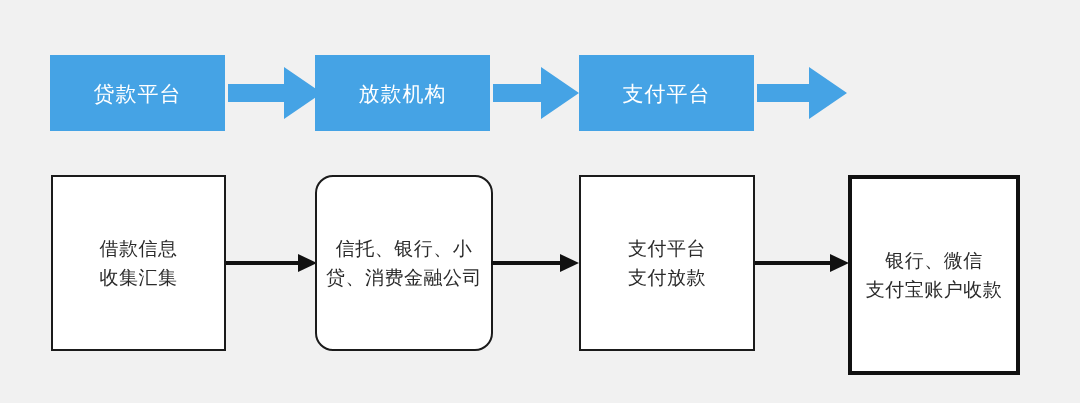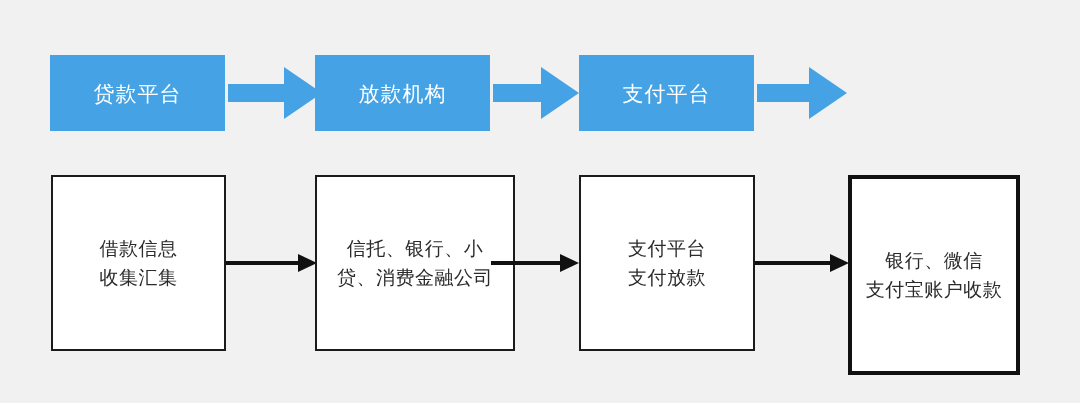--- a/index.html
+++ b/index.html
@@ -140,21 +140,21 @@
   <div class="detail-box" style="left:51px; top:175px; width:175px; height:176px;">
     <span class="detail-text">借款信息
 收集汇集</span>
   </div>
 
   <svg class="line-arrow" style="left:226px; top:253px;" width="91" height="20" viewBox="0 0 91 20">
     <line x1="0" y1="10" x2="74" y2="10" stroke="#111111" stroke-width="4"></line>
     <polygon points="72,1 91,10 72,19" fill="#111111"></polygon>
   </svg>
 
-  <div class="detail-box" style="left:315px; top:175px; width:200px; height:176px;">
+  <div class="detail-box" style="left:315px; top:175px; width:178px; height:176px;border-radius:18px;">
     <span class="detail-text">信托、银行、小
 贷、消费金融公司</span>
   </div>
 
   <svg class="line-arrow" style="left:491px; top:253px;" width="88" height="20" viewBox="0 0 88 20">
     <line x1="0" y1="10" x2="71" y2="10" stroke="#111111" stroke-width="4"></line>
     <polygon points="69,1 88,10 69,19" fill="#111111"></polygon>
   </svg>
 
   <div class="detail-box" style="left:579px; top:175px; width:176px; height:176px;">

